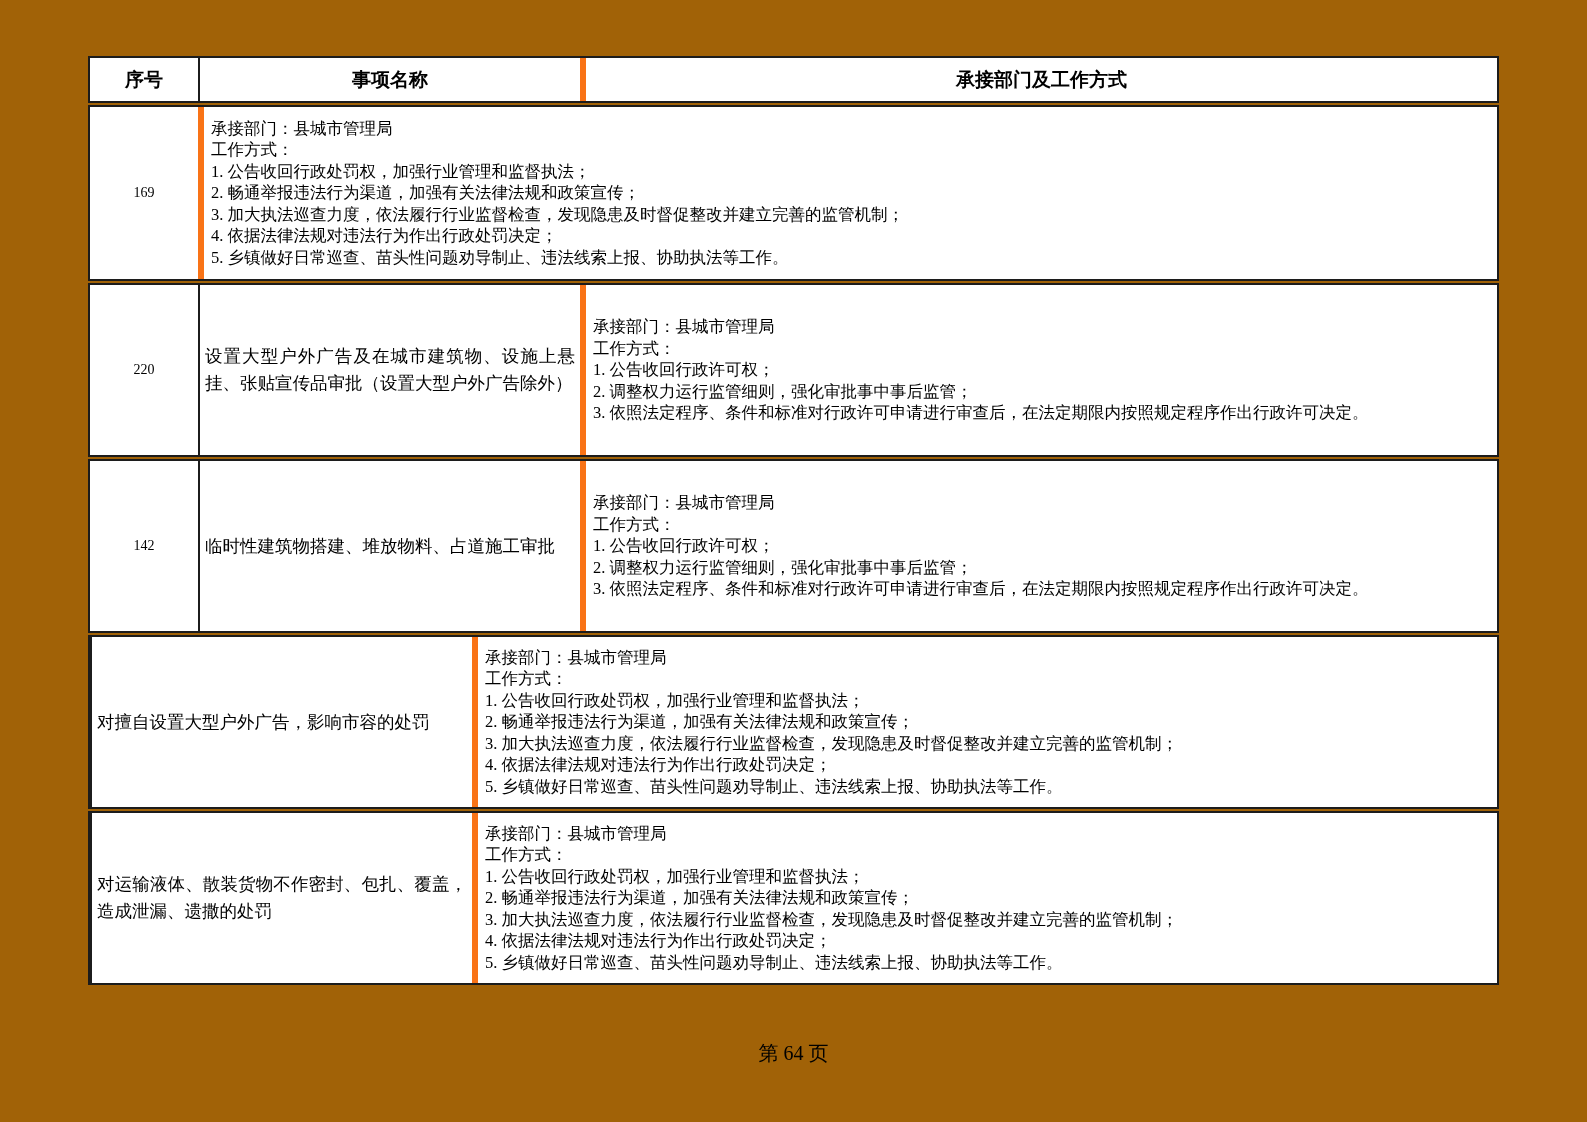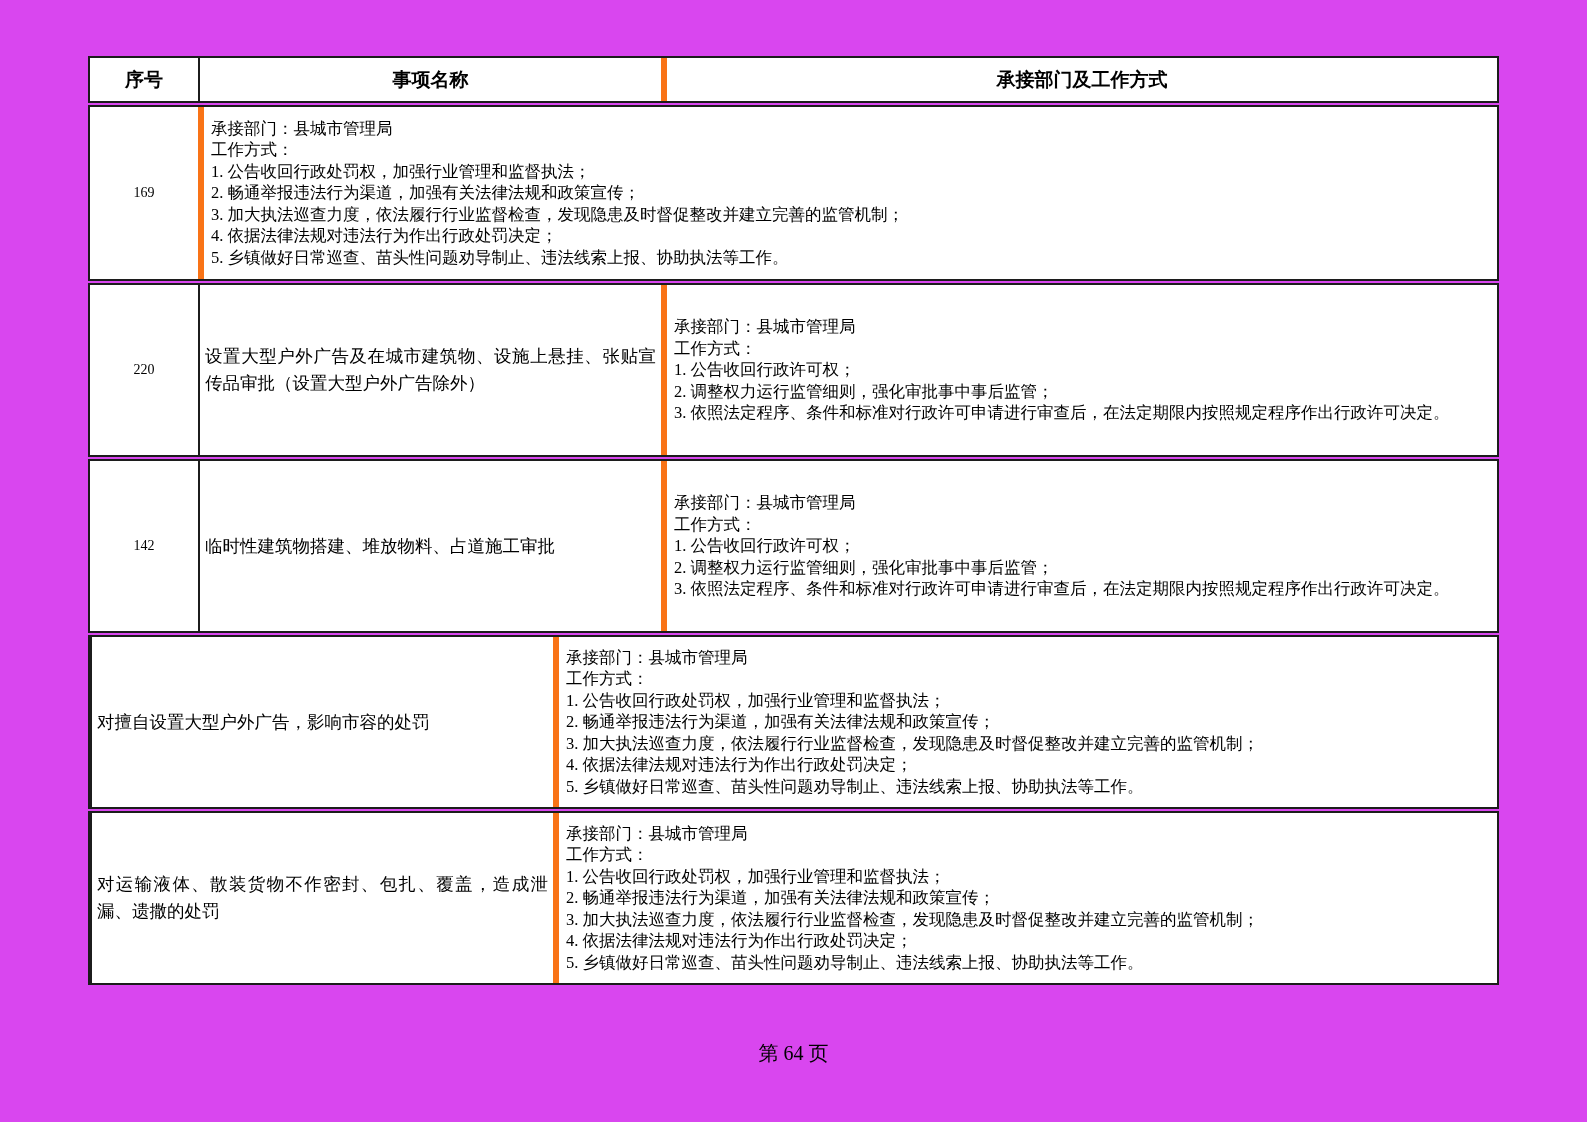--- a/index.html
+++ b/index.html
@@ -3,21 +3,21 @@
 <meta charset="utf-8">
 <style>
   * { margin: 0; padding: 0; box-sizing: border-box; }
   html, body {
     width: 1587px; height: 1122px;
     background: #ffffff;
     font-family: "Liberation Serif", "DejaVu Serif", serif;
     color: #000000;
     overflow: hidden;
   }
-  .page { position: relative; width: 1587px; height: 1122px; background: #d946ef; }
+  .page { position: relative; width: 1587px; height: 1122px; background: #a16207; }
 
   .doc-table {
     position: absolute;
     left: 88px; top: 56px;
     width: 1411px;
   }
 
   .t-row {
     display: flex;
     border: 2px solid #1c1c1c;
@@ -34,21 +34,21 @@
 
   .body-row { height: 174px; }
 
   .cell { overflow: hidden; }
   .cell-no {
     width: 108px;
     display: flex; align-items: center; justify-content: center;
     font-size: 14px;
   }
   .cell-name {
-    width: 463px;
+    width: 382px;
     border-left: 2px solid #1c1c1c;
     display: flex; flex-direction: column; justify-content: center;
     padding: 4px 5px;
     font-size: 17.5px;
     line-height: 27px;
     text-align: justify;
   }
   .cell-detail {
     flex: 1;
     border-left: 6px solid #f97316;

